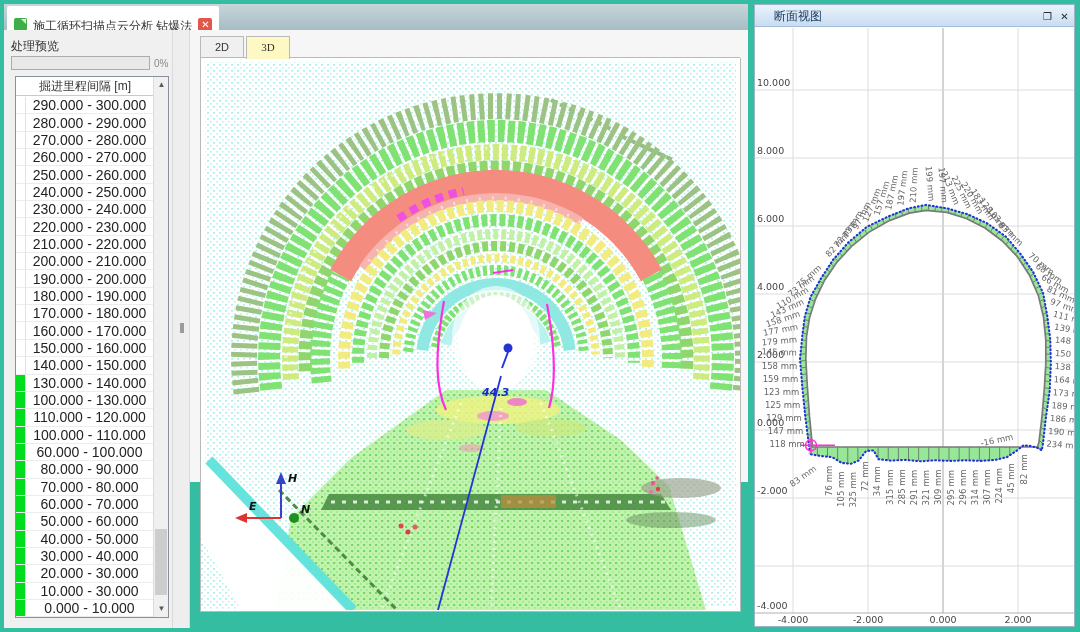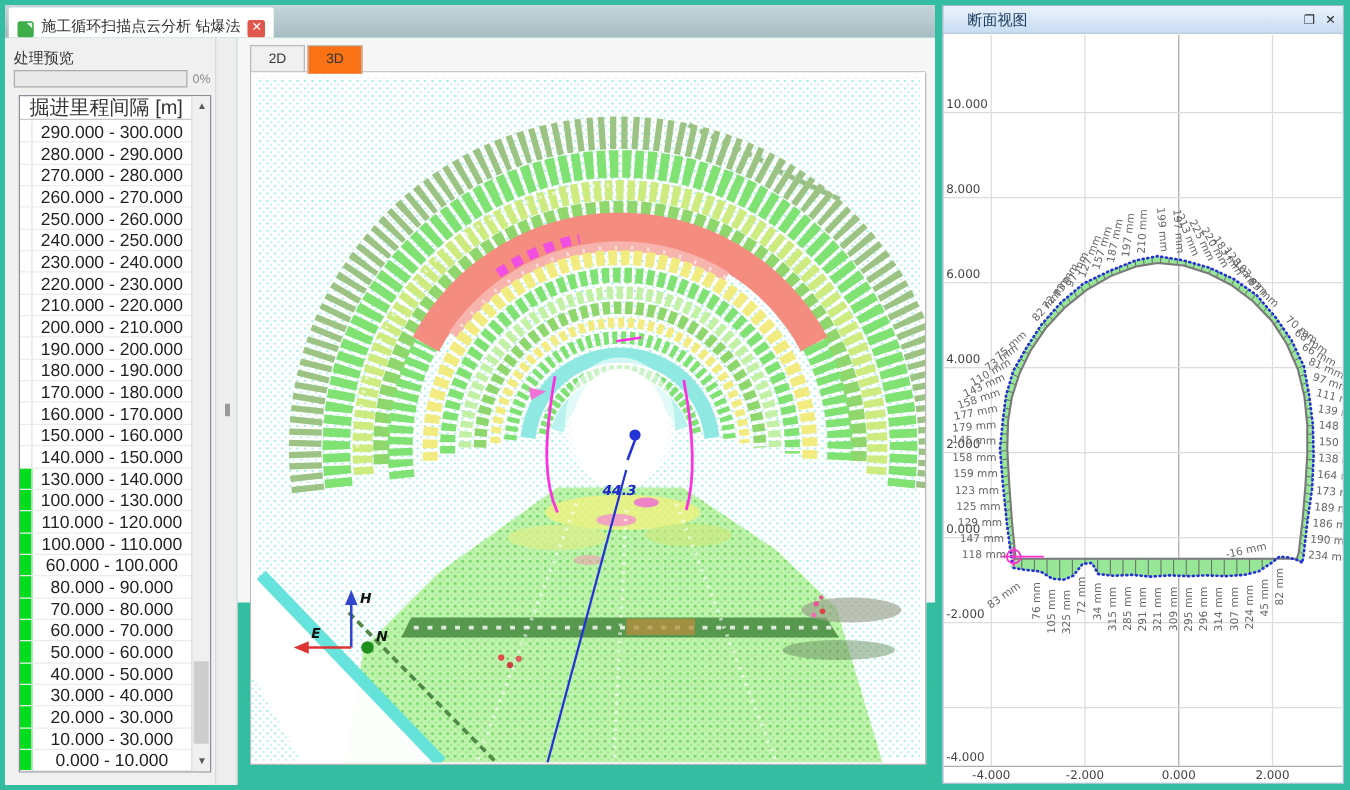--- a/index.html
+++ b/index.html
@@ -3,38 +3,38 @@
 <meta charset="utf-8">
 <style>
   * { box-sizing: border-box; margin: 0; padding: 0; }
   html,body { width:1080px; height:632px; overflow:hidden; }
   body { position:relative; background:#35bda2; font-family:"Liberation Sans","DejaVu Sans",sans-serif; }
 
   
   #tabstrip { position:absolute; left:4px; top:4px; width:744px; height:26px;
     background:linear-gradient(#c6d6db,#a6bdc3); }
   #doc-tab { position:absolute; left:3px; top:2px; height:24px; min-width:184px;
-    background:#fff; display:flex; align-items:flex-end; padding:0 7px; gap:6px;
+    background:#fff; display:flex; align-items:flex-start; padding:12px 7px; gap:6px;
     border-radius:2px 2px 0 0; font-size:12px; color:#333; }
   .doc-icon { width:13px; height:13px; background:#3fae49; border-radius:2px; position:relative; flex:0 0 auto;}
   .doc-icon::after { content:""; position:absolute; right:1px; top:1px; width:5px; height:5px;
     background:#fff; clip-path:polygon(0 0,100% 100%,100% 0); opacity:.85;}
   .tab-close { width:14px; height:14px; background:#e2574c; border-radius:2px; color:#fff;
     font-size:10px; line-height:14px; text-align:center; flex:0 0 auto; }
 
   
   #left-panel { position:absolute; left:4px; top:30px; width:168px; height:598px; background:#f0f0f0; }
   #preview-label { position:absolute; left:7px; top:8px; font-size:12px; color:#333; }
   #progress { position:absolute; left:7px; top:26px; width:139px; height:14px;
     background:#e9e9e9; border:1px solid #acacac; }
   #progress-pct { position:absolute; left:150px; top:28px; font-size:10px; color:#8a8a8a; }
   #interval-list { position:absolute; left:11px; top:46px; width:154px; height:542px;
     background:#fff; border:1px solid #8a9099; }
   #list-header { position:relative; height:19px; line-height:19px; text-align:center;
-    font-size:16px; color:#333; border-bottom:1px solid #c9c9c9; padding-right:14px; }
+    font-size:12px; color:#333; border-bottom:1px solid #c9c9c9; padding-right:14px; }
   #list-rows { position:absolute; left:0; top:20px; right:15px; bottom:0; }
   .lrow { height:17.35px; display:flex; align-items:center; border-bottom:1px solid #ececec;
     font-size:14px; color:#222; }
   .lrow .ind { width:10px; align-self:stretch; border-right:1px solid #e2e2e2; flex:0 0 auto; }
   .lrow .txt { flex:1; text-align:center; }
   
   #list-scroll { position:absolute; right:0; top:0; width:15px; height:100%;
     background:#f0f0f0; border-left:1px solid #dcdcdc; }
   .sbtn { position:absolute; left:0; width:15px; height:16px; color:#5a5a5a; font-size:8px;
     text-align:center; line-height:16px; }
@@ -44,21 +44,21 @@
   
   #splitter { position:absolute; left:172px; top:30px; width:18px; height:598px; background:#eeeeee;
     border-left:1px solid #dadada; border-right:1px solid #dadada; }
   #splitter .grip { position:absolute; left:7px; top:293px; width:4px; height:10px; background:#9a9a9a; }
 
   
   #center-panel { position:absolute; left:190px; top:30px; width:558px; height:452px; background:#f6f6f6; }
   #view-tabs { position:absolute; left:10px; top:6px; height:22px; display:flex; }
   .vtab { width:44px; height:22px; text-align:center; line-height:21px; font-size:11px; color:#333;
     border:1px solid #b9b9b9; background:#f0f0f0; border-bottom:none; margin-right:2px; }
-  .vtab.active { background:#f97316; position:relative; z-index:2; height:23px; }
+  .vtab.active { background:#fef9c3; position:relative; z-index:2; height:23px;font-family:Liberation Serif, serif; }
   #tab-underline { position:absolute; left:10px; top:27px; width:540px; height:1px; background:#b9b9b9; }
   #cloud-canvas { position:absolute; left:10px; top:28px; width:541px; height:554px;
     background:#fff; border:1px solid #b9b9b9; border-top:none; }
 
   
   #right-panel { position:absolute; left:754px; top:4px; width:321px; height:623px;
     background:#fff; border:1px solid #9ab5cc; }
   #rp-title { height:22px; background:linear-gradient(#eaf3fc,#c8dcf2);
     border-bottom:1px solid #a6bdd6; font-size:12px; color:#17395c; line-height:22px;
     padding-left:19px; position:relative; }

